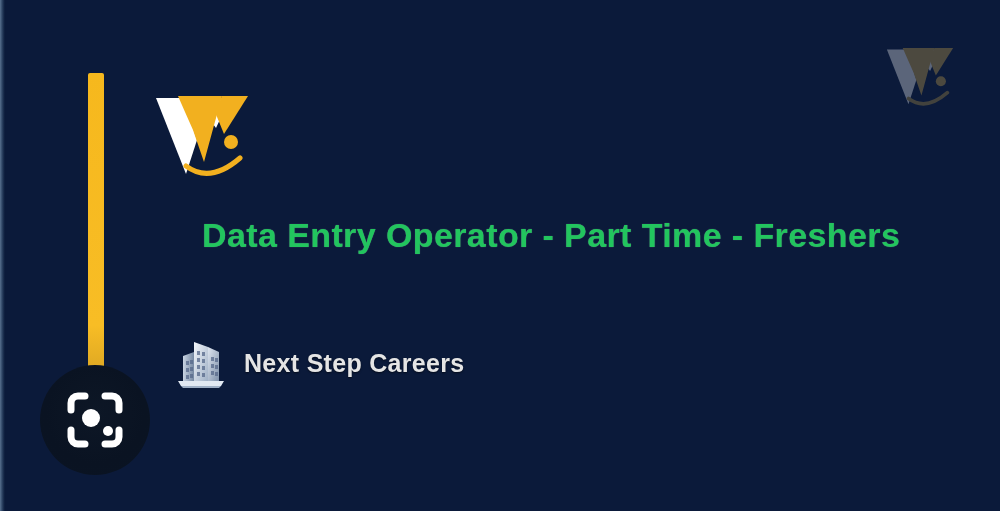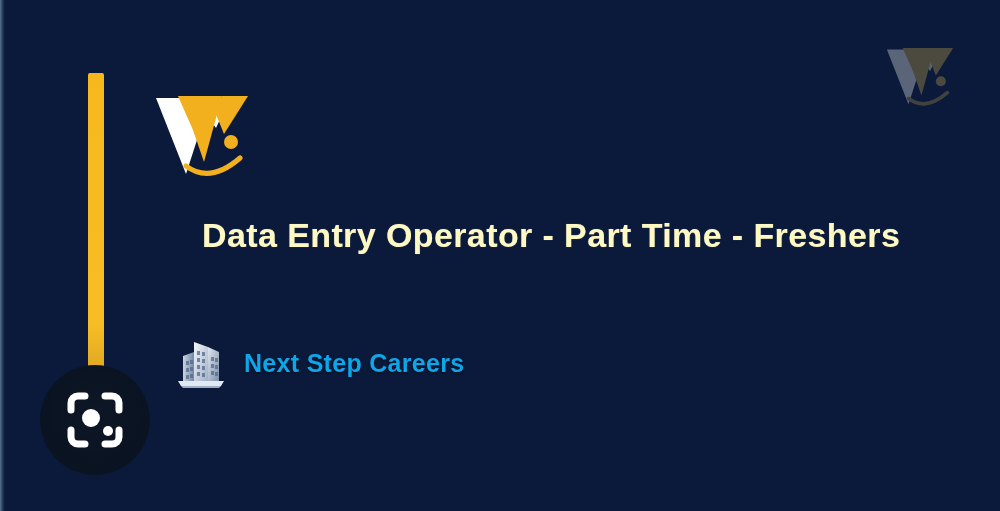--- a/index.html
+++ b/index.html
@@ -75,21 +75,21 @@
   .logo-main svg, .logo-corner svg { display: block; width: 100%; height: 100%; }
 
   
   .headline {
     position: absolute;
     left: 202px;
     top: 216px;
     font-size: 34px;
     font-weight: 700;
     letter-spacing: 0.4px;
-    color: #fef9c3;
+    color: #22c55e;
     white-space: nowrap;
     text-shadow: 0 0 1px rgba(255,255,255,0.35);
   }
 
   
   .company-row {
     position: absolute;
     left: 172px;
     top: 338px;
     display: flex;
@@ -99,21 +99,21 @@
   .building-icon {
     width: 58px;
     height: 50px;
     flex: none;
   }
   .building-icon svg { display: block; width: 100%; height: 100%; }
   .company-name {
     font-size: 25px;
     font-weight: 700;
     letter-spacing: 0.3px;
-    color: #0ea5e9;
+    color: #e5e5e5;
     white-space: nowrap;
     text-shadow: 0 1px 2px rgba(0,0,0,0.55);
   }
 
   
   .olx-mark {
     position: absolute;
     left: 868px;
     top: 430px;
     width: 104px;

